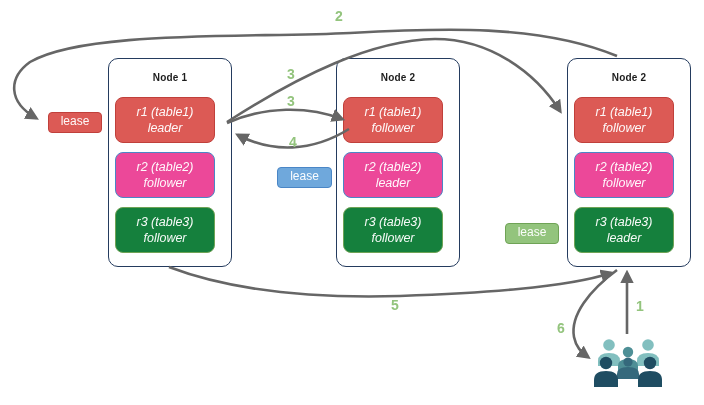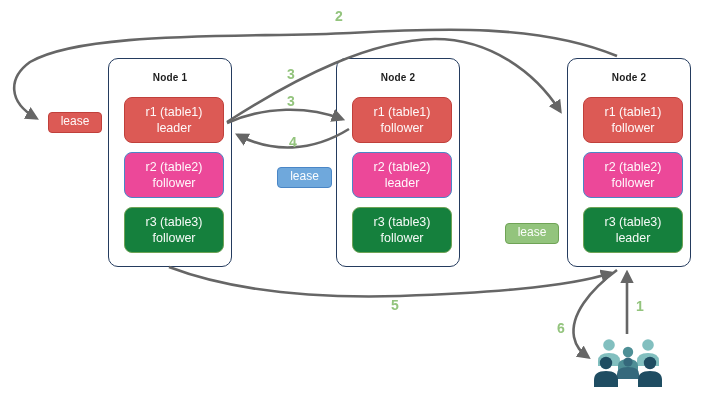--- a/index.html
+++ b/index.html
@@ -10,23 +10,23 @@
   .node{
     position:absolute;top:58px;width:124px;height:209px;background:#fff;
     border:1.6px solid #243b5e;border-radius:10px;box-sizing:border-box;
   }
   .node-1{left:108px}.node-2{left:336px}.node-3{left:567px}
   .node-title{
     text-align:center;margin-top:13px;font-size:10px;font-weight:bold;color:#1d1d1d;
     letter-spacing:.2px;
   }
   .replica{
-    position:absolute;left:15px;width:100px;height:46px;border-radius:8px;
+    position:absolute;left:6px;width:100px;height:46px;border-radius:8px;
     box-sizing:border-box;color:rgba(255,255,255,.96);text-align:center;
-    font-size:12.5px;line-height:16px;padding-top:6px;border:1.6px solid;
+    font-size:12.5px;line-height:16px;padding-top:6px;border:1.6px solid;font-style:italic;
   }
   .replica.red{background:#dc5a55;border-color:#c0403b}
   .replica.blue{background:#ec4899;border-color:#4a86c6}
   .replica.green{background:#15803d;border-color:#6fa356}
   .pos-r1{top:38px}.pos-r2{top:93px}.pos-r3{top:148px}
   .lease{
     position:absolute;height:21px;border-radius:4px;color:rgba(255,255,255,.96);
     font-size:12px;line-height:16px;text-align:center;border:1.5px solid;
     box-sizing:border-box;
   }

